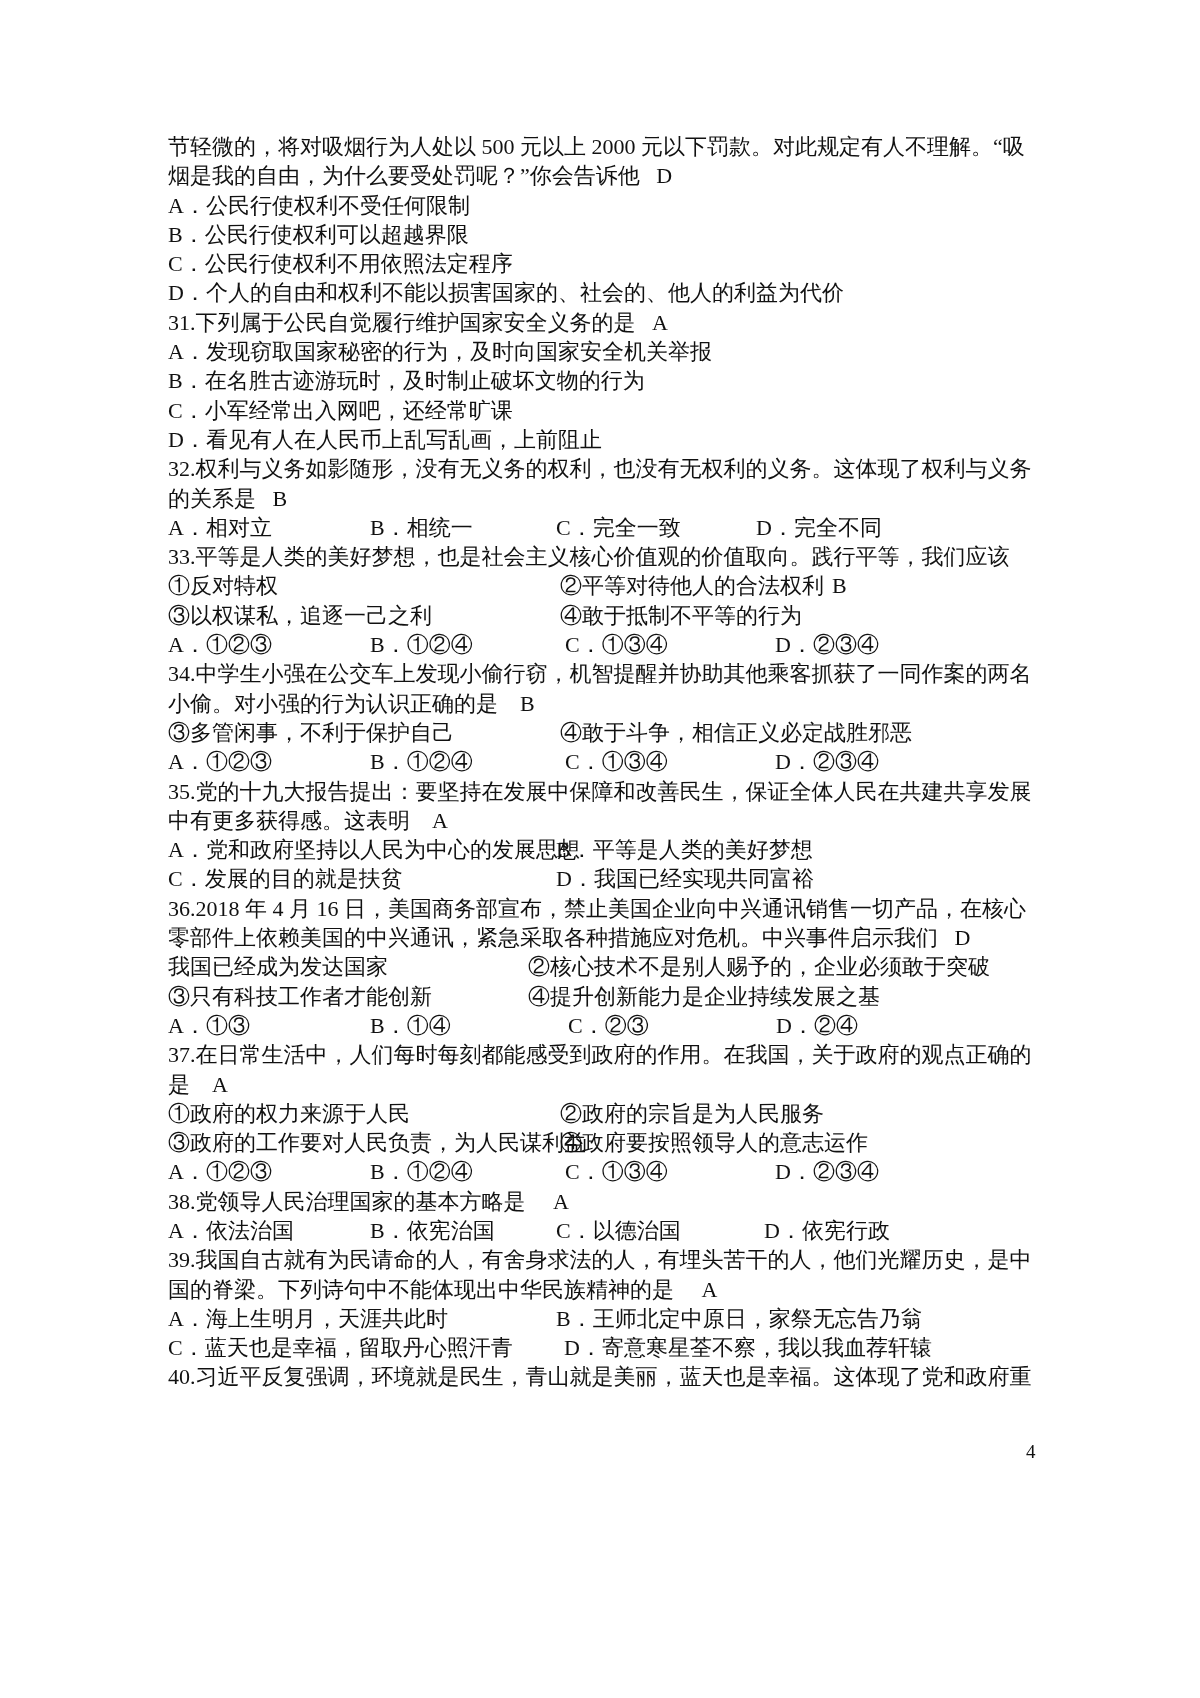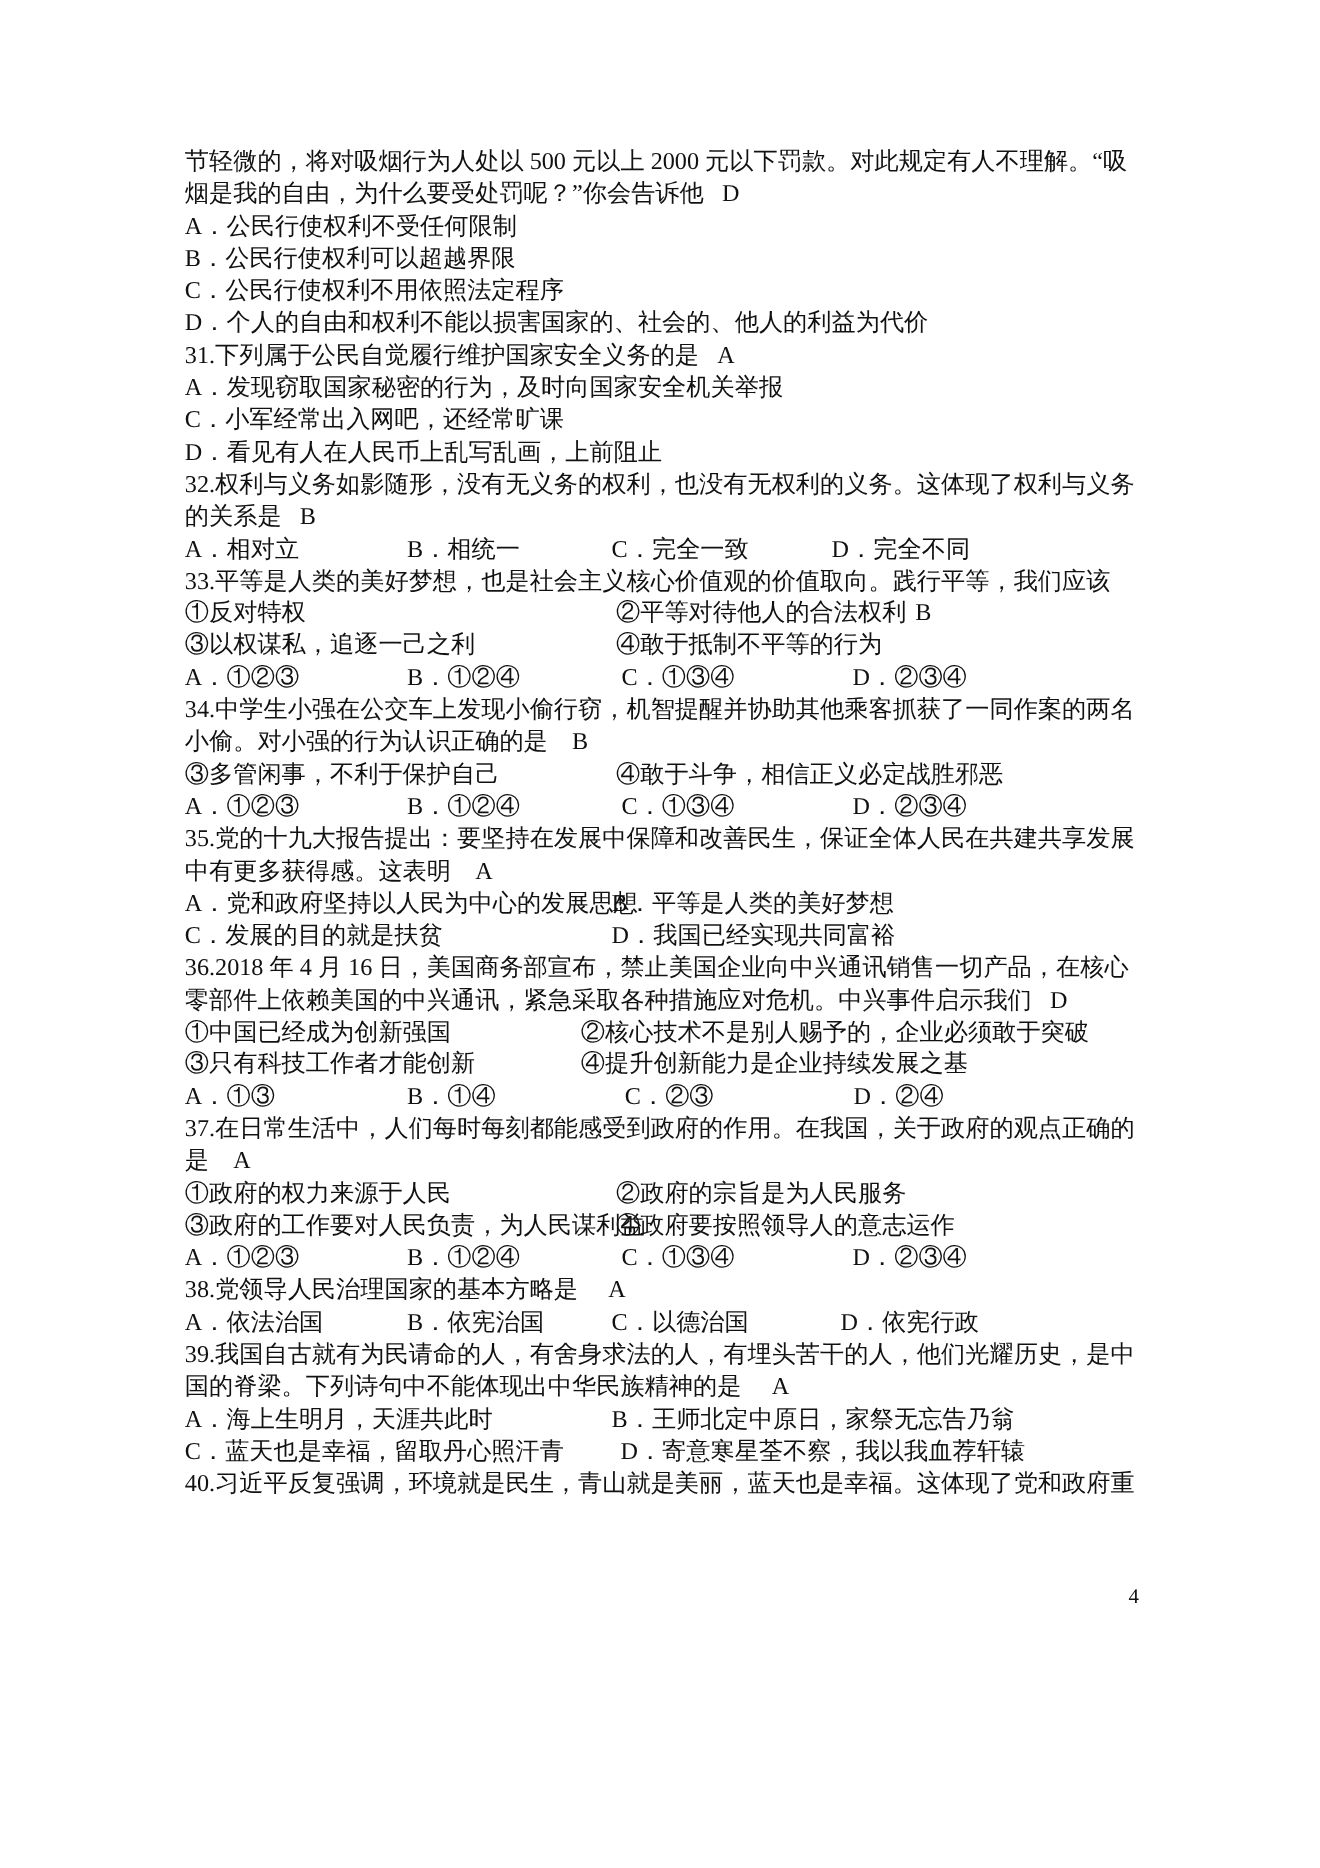--- a/index.html
+++ b/index.html
@@ -52,40 +52,41 @@
 <div class="page">
   <div class="content" id="content">
       <div class="line">节轻微的，将对吸烟行为人处以 500 元以上 2000 元以下罚款。对此规定有人不理解。“吸</div>
       <div class="line">烟是我的自由，为什么要受处罚呢？”你会告诉他   D</div>
       <div class="line">A．公民行使权利不受任何限制</div>
       <div class="line">B．公民行使权利可以超越界限</div>
       <div class="line">C．公民行使权利不用依照法定程序</div>
       <div class="line">D．个人的自由和权利不能以损害国家的、社会的、他人的利益为代价</div>
       <div class="line">31.下列属于公民自觉履行维护国家安全义务的是   A</div>
       <div class="line">A．发现窃取国家秘密的行为，及时向国家安全机关举报</div>
+      <div class="line">B．在名胜古迹游玩时，及时制止破坏文物的行为</div>
       <div class="line">C．小军经常出入网吧，还经常旷课</div>
       <div class="line">D．看见有人在人民币上乱写乱画，上前阻止</div>
       <div class="line">32.权利与义务如影随形，没有无义务的权利，也没有无权利的义务。这体现了权利与义务</div>
       <div class="line">的关系是   B</div>
       <div class="line"><span class="seg" style="left: 0px;">A．相对立</span><span class="seg" style="left: 202px;">B．相统一</span><span class="seg" style="left: 388px;">C．完全一致</span><span class="seg" style="left: 588px;">D．完全不同</span></div>
       <div class="line">33.平等是人类的美好梦想，也是社会主义核心价值观的价值取向。践行平等，我们应该</div>
       <div class="line"><span class="seg" style="left: 0px;">①反对特权</span><span class="seg" style="left: 392px;">②平等对待他人的合法权利</span><span class="seg" style="left: 664px;">B</span></div>
       <div class="line"><span class="seg" style="left: 0px;">③以权谋私，追逐一己之利</span><span class="seg" style="left: 392px;">④敢于抵制不平等的行为</span></div>
       <div class="line"><span class="seg" style="left: 0px;">A．①②③</span><span class="seg" style="left: 202px;">B．①②④</span><span class="seg" style="left: 397px;">C．①③④</span><span class="seg" style="left: 607px;">D．②③④</span></div>
       <div class="line">34.中学生小强在公交车上发现小偷行窃，机智提醒并协助其他乘客抓获了一同作案的两名</div>
       <div class="line">小偷。对小强的行为认识正确的是    B</div>
       <div class="line"><span class="seg" style="left: 0px;">③多管闲事，不利于保护自己</span><span class="seg" style="left: 392px;">④敢于斗争，相信正义必定战胜邪恶</span></div>
       <div class="line"><span class="seg" style="left: 0px;">A．①②③</span><span class="seg" style="left: 202px;">B．①②④</span><span class="seg" style="left: 397px;">C．①③④</span><span class="seg" style="left: 607px;">D．②③④</span></div>
       <div class="line">35.党的十九大报告提出：要坚持在发展中保障和改善民生，保证全体人民在共建共享发展</div>
       <div class="line">中有更多获得感。这表明    A</div>
       <div class="line"><span class="seg" style="left: 0px;">A．党和政府坚持以人民为中心的发展思想</span><span class="seg" style="left: 388px;">B．平等是人类的美好梦想</span></div>
       <div class="line"><span class="seg" style="left: 0px;">C．发展的目的就是扶贫</span><span class="seg" style="left: 388px;">D．我国已经实现共同富裕</span></div>
       <div class="line">36.2018 年 4 月 16 日，美国商务部宣布，禁止美国企业向中兴通讯销售一切产品，在核心</div>
       <div class="line">零部件上依赖美国的中兴通讯，紧急采取各种措施应对危机。中兴事件启示我们   D</div>
-      <div class="line"><span class="seg" style="left: 0px;">①中国已经成为创新强国</span><span class="seg" style="left: 360px;">②核心技术不是别人赐予的，企业必须敢于突破</span></div>
+      <div class="line"><span class="seg" style="left: 0px;">我国已经成为发达国家</span><span class="seg" style="left: 360px;">②核心技术不是别人赐予的，企业必须敢于突破</span></div>
       <div class="line"><span class="seg" style="left: 0px;">③只有科技工作者才能创新</span><span class="seg" style="left: 360px;">④提升创新能力是企业持续发展之基</span></div>
       <div class="line"><span class="seg" style="left: 0px;">A．①③</span><span class="seg" style="left: 202px; text-align: center;">B．①④</span><span class="seg" style="left: 400px;">C．②③</span><span class="seg" style="left: 608px;">D．②④</span></div>
       <div class="line">37.在日常生活中，人们每时每刻都能感受到政府的作用。在我国，关于政府的观点正确的</div>
       <div class="line">是    A</div>
       <div class="line"><span class="seg" style="left: 0px;">①政府的权力来源于人民</span><span class="seg" style="left: 392px;">②政府的宗旨是为人民服务</span></div>
       <div class="line"><span class="seg" style="left: 0px;">③政府的工作要对人民负责，为人民谋利益</span><span class="seg" style="left: 392px;">④政府要按照领导人的意志运作</span></div>
       <div class="line"><span class="seg" style="left: 0px;">A．①②③</span><span class="seg" style="left: 202px;">B．①②④</span><span class="seg" style="left: 397px;">C．①③④</span><span class="seg" style="left: 607px;">D．②③④</span></div>
       <div class="line">38.党领导人民治理国家的基本方略是     A</div>
       <div class="line"><span class="seg" style="left: 0px;">A．依法治国</span><span class="seg" style="left: 202px;">B．依宪治国</span><span class="seg" style="left: 388px; text-align: center;">C．以德治国</span><span class="seg" style="left: 596px;">D．依宪行政</span></div>
       <div class="line">39.我国自古就有为民请命的人，有舍身求法的人，有埋头苦干的人，他们光耀历史，是中</div>

